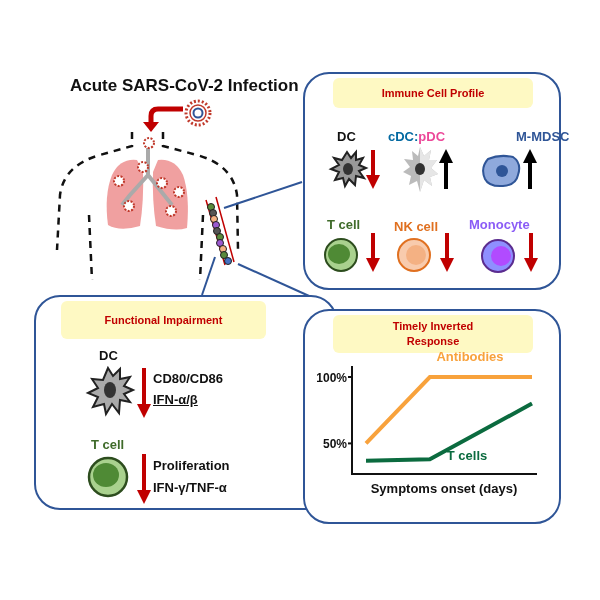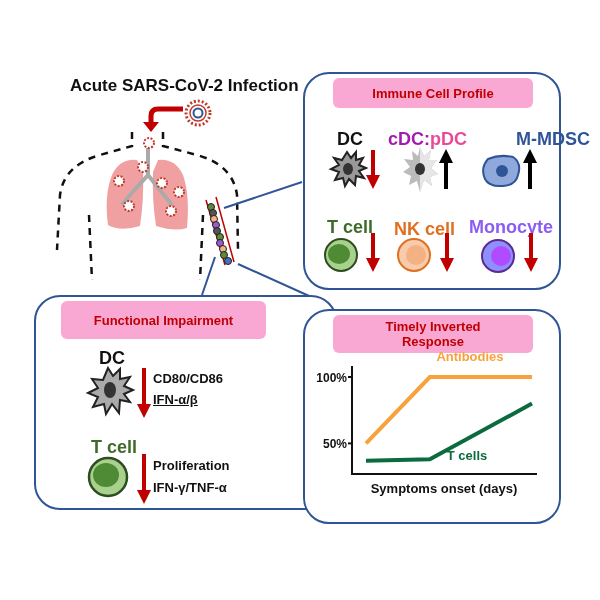--- a/index.html
+++ b/index.html
@@ -1,21 +1,21 @@
 <!DOCTYPE html>
 <html><head>
 <meta charset="utf-8">
 <style>
   html,body{margin:0;padding:0;background:#ffffff;}
   body{width:600px;height:600px;position:relative;overflow:hidden;font-family:"Liberation Sans",sans-serif;}
   .abs{position:absolute;}
   .title{left:70px;top:76px;font-weight:bold;font-size:17px;color:#111;}
   .panel{position:absolute;border:2px solid #2f5597;border-radius:26px;background:#fff;box-sizing:border-box;}
-  .panel-header{position:absolute;background:#f9a8d4;border-radius:6px;color:#c00000;font-weight:bold;font-size:13px;text-align:center;display:flex;align-items:center;justify-content:center;line-height:15px;}
-  .lbl{position:absolute;font-weight:bold;font-size:18px;}
+  .panel-header{position:absolute;background:#fef9c3;border-radius:6px;color:#c00000;font-weight:bold;font-size:11px;text-align:center;display:flex;align-items:center;justify-content:center;line-height:15px;}
+  .lbl{position:absolute;font-weight:bold;font-size:13px;}
   .txt{position:absolute;font-weight:bold;font-size:13px;color:#111;}
   svg{position:absolute;left:0;top:0;}
 </style>
 </head>
 <body>
 
 <div class="abs title">Acute SARS-CoV-2 Infection</div>
 
 <svg width="600" height="600">
 
@@ -69,21 +69,21 @@
     <line x1="224" y1="208" x2="302" y2="182"></line>
     <line x1="238" y1="264" x2="318" y2="300"></line>
     <line x1="215" y1="257" x2="202" y2="295"></line>
   </g>
 </svg>
 
 <div class="panel" style="left:303px;top:72px;width:258px;height:218px;">
   <div class="panel-header" style="left:28px;top:4px;width:200px;height:30px;">Immune Cell Profile</div>
 </div>
 <div class="lbl" style="left:337px;top:129px;color:#111;">DC</div>
-<div class="lbl" style="left:388px;top:129px;"><span style="color:#a21caf;">cDC:</span><span style="color:#ec4899;">pDC</span></div>
+<div class="lbl" style="left:388px;top:129px;"><span style="color:#0369a1;">cDC:</span><span style="color:#ec4899;">pDC</span></div>
 <div class="lbl" style="left:473px;top:129px;color:#2f5597;padding-left:43px;">M-MDSC</div>
 <div class="lbl" style="left:327px;top:217px;color:#3f6b2a;">T cell</div>
 <div class="lbl" style="left:394px;top:219px;color:#e07020;">NK cell</div>
 <div class="lbl" style="left:469px;top:217px;color:#8b5cf6;">Monocyte</div>
 
 <svg width="600" height="600">
 
   <g>
     <path d="M347,152 L351,158 L356,152 L356,160 L363,158 L359,165 L366,168 L359,171 L364,178 L356,176 L355,185 L349,179 L345,186 L343,178 L335,180 L339,172 L331,169 L339,165 L334,158 L342,160 Z" fill="#999" stroke="#222" stroke-width="2"></path>
     <ellipse cx="348" cy="169" rx="5" ry="6" fill="#333"></ellipse>

